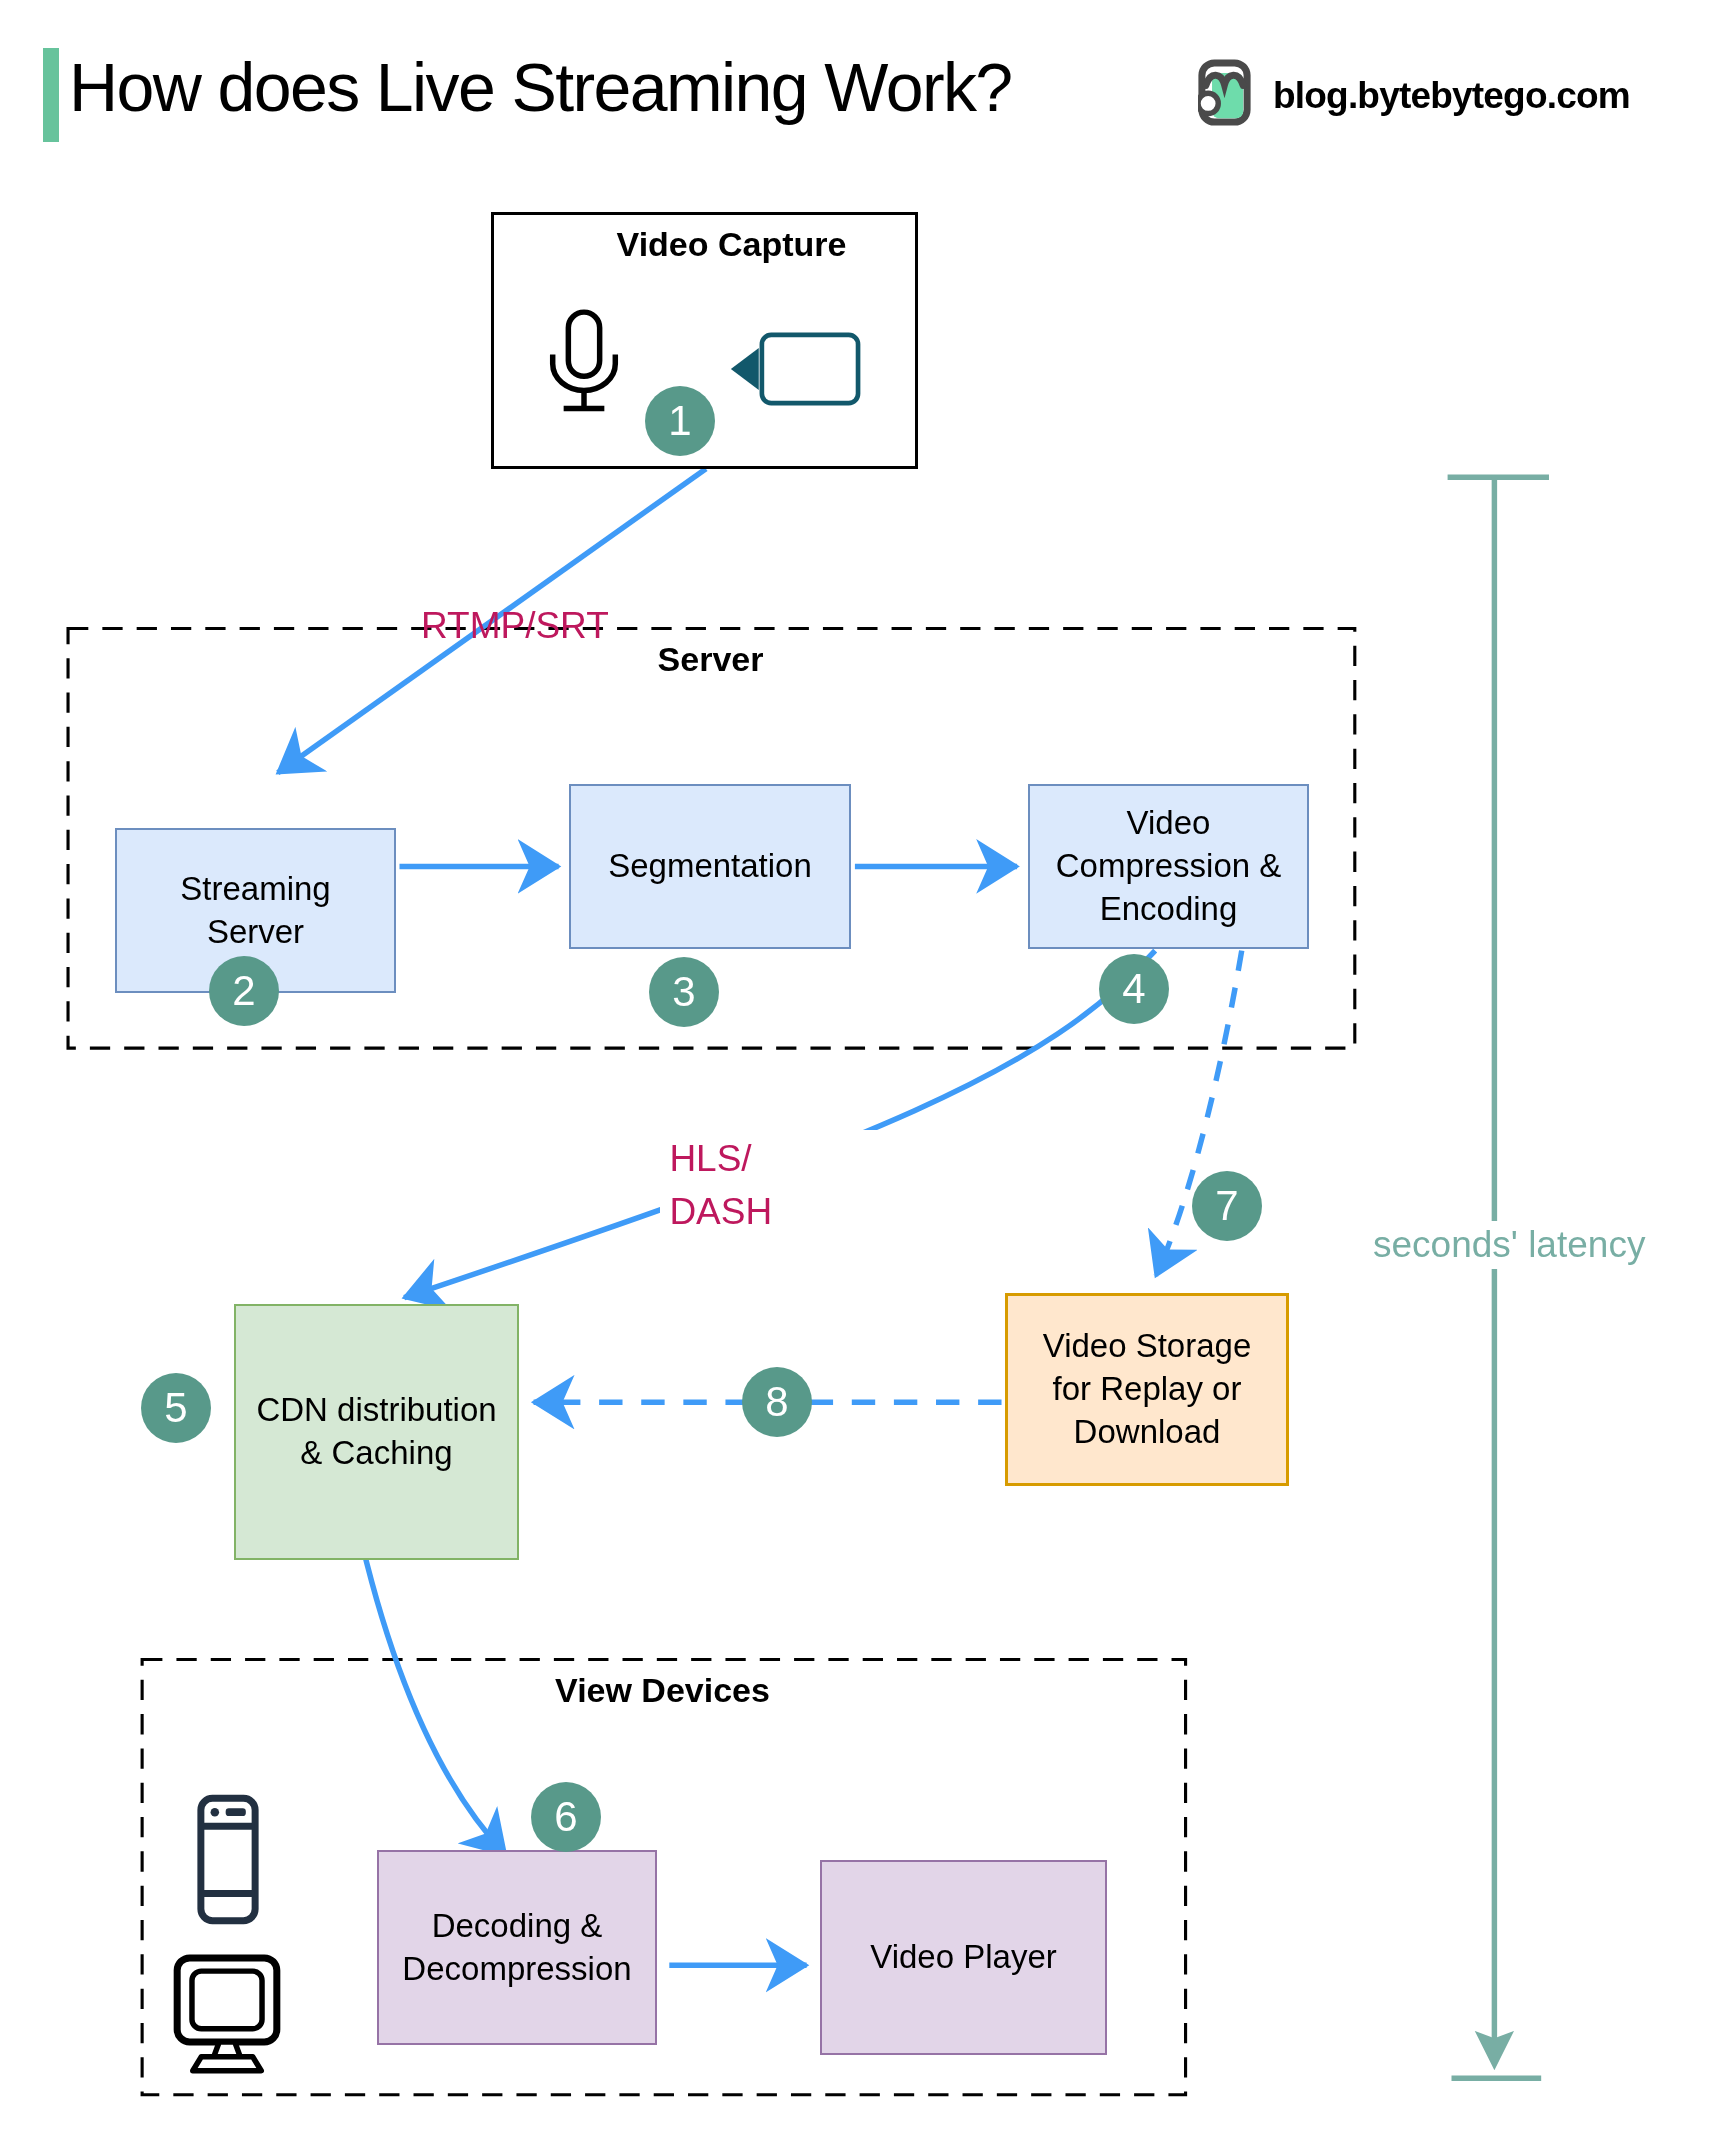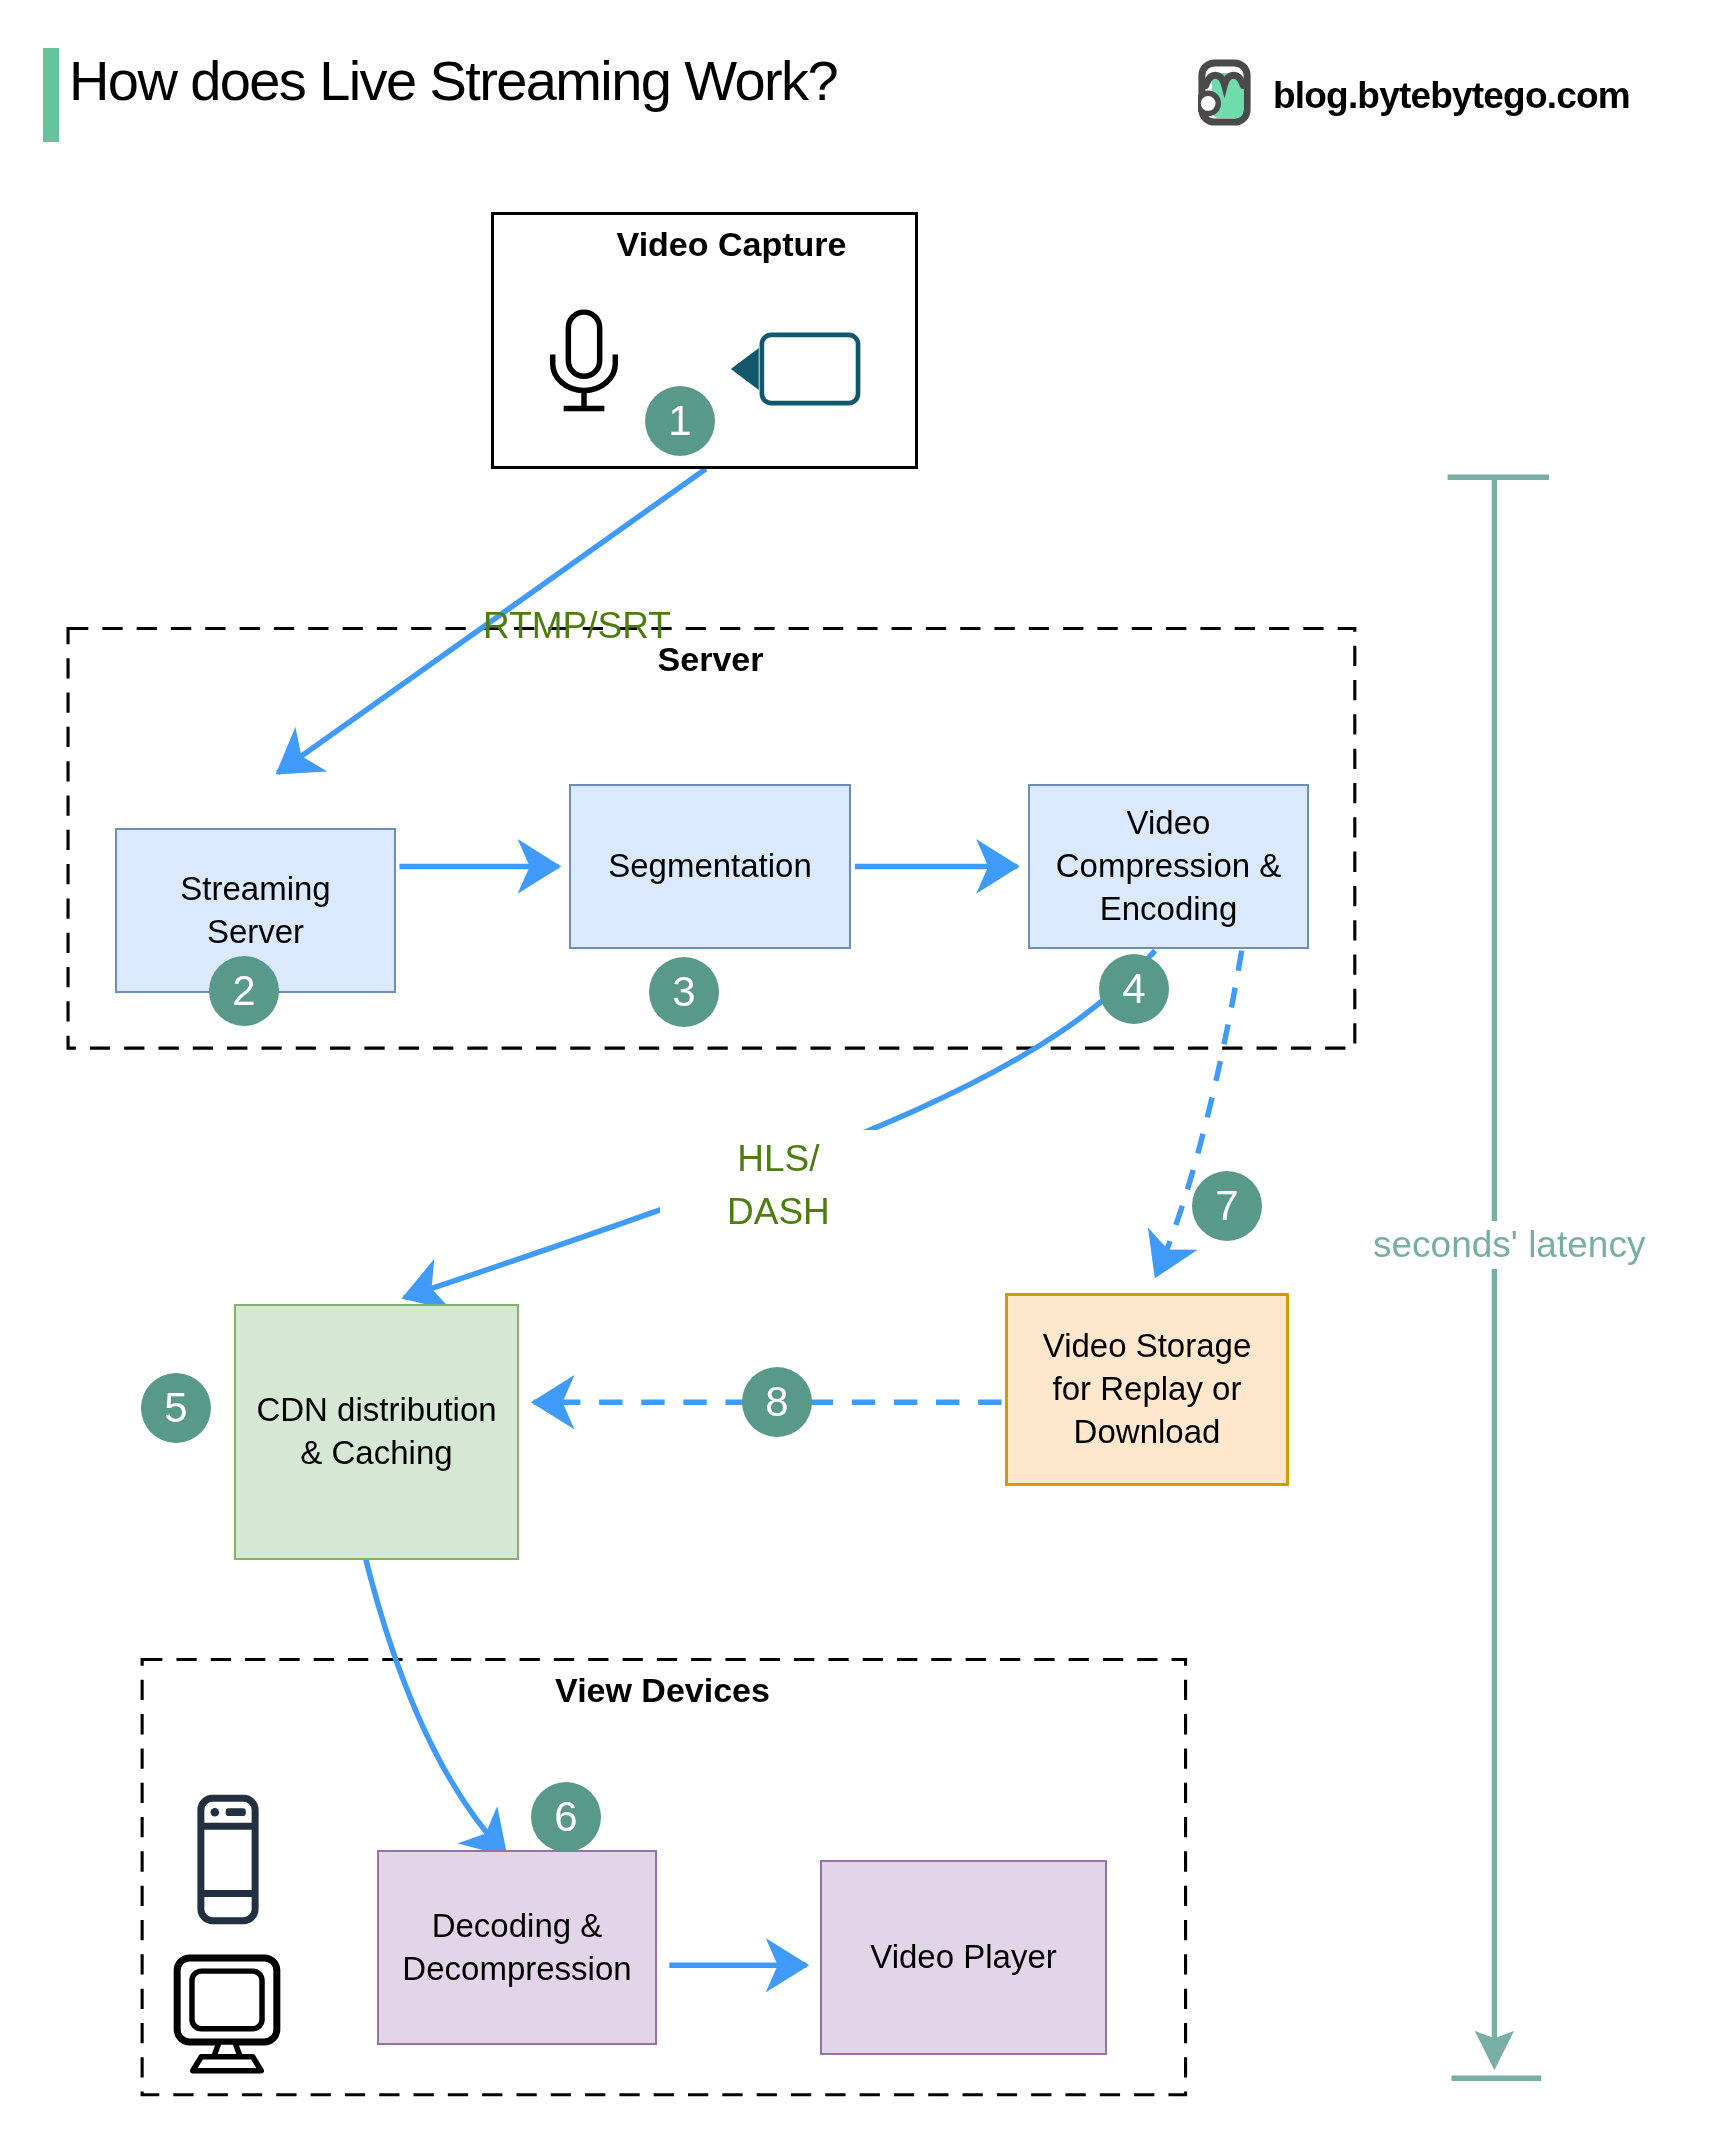--- a/index.html
+++ b/index.html
@@ -4,37 +4,37 @@
 <style>
   html,body{margin:0;padding:0;background:#fff;}
   #canvas{
     position:relative;width:1734px;height:2129px;background:#ffffff;
     font-family:"Liberation Sans","DejaVu Sans",sans-serif;color:#000;overflow:hidden;
   }
   svg.overlay{position:absolute;left:0;top:0;z-index:1;}
   .abs{position:absolute;}
   
   .accent-bar{left:43px;top:48px;width:16.4px;height:94px;background:#67c39c;z-index:2;}
-  .page-title{left:69px;top:48px;font-size:56px;font-weight:400;letter-spacing:-1.6px;white-space:nowrap;z-index:2;}
+  .page-title{left:69px;top:48px;font-size:68px;font-weight:400;letter-spacing:-1.6px;white-space:nowrap;z-index:2;}
   .site-text{left:1273px;top:75px;font-size:37px;font-weight:700;letter-spacing:-0.8px;white-space:nowrap;z-index:2;}
   
   .vc-box{left:491px;top:212px;width:427px;height:257px;border:3.1px solid #000;background:#fff;box-sizing:border-box;z-index:2;}
   .group-label{font-weight:700;font-size:34px;text-align:center;z-index:3;}
   
   .node{display:flex;align-items:center;justify-content:center;text-align:center;
         white-space:pre-line;font-size:33px;line-height:1.3;box-sizing:border-box;z-index:2;}
   .blue{background:#dbe9fc;border:2.3px solid #6c8ebf;}
   .green{background:#d5e8d4;border:2.3px solid #82b366;}
   .orange{background:#ffe7cd;border:3.1px solid #d79b00;}
   .purple{background:#e2d5e8;border:2.3px solid #9673a6;}
   
   .badge{width:70px;height:70px;border-radius:50%;background:#58998a;color:#fff;
          display:flex;align-items:center;justify-content:center;font-size:42px;z-index:4;}
   
-  .edge-label{color:#4d7c0f;font-size:37px;text-align:center;white-space:pre-line;line-height:1.45;z-index:3;}
+  .edge-label{color:#be185d;font-size:37px;text-align:left;white-space:pre-line;line-height:1.45;z-index:3;}
   .white-bg{background:#fff;padding:1.6px 9.4px;}
   .latency-label{color:#78aea4;font-size:37px;white-space:nowrap;background:#fff;padding:3.1px 11px;z-index:3;}
   .icon{z-index:3;}
 </style>
 </head>
 <body>
 
 <div id="canvas">
 
   <svg class="overlay" width="1734" height="2129" viewBox="0 0 2223 2730">

